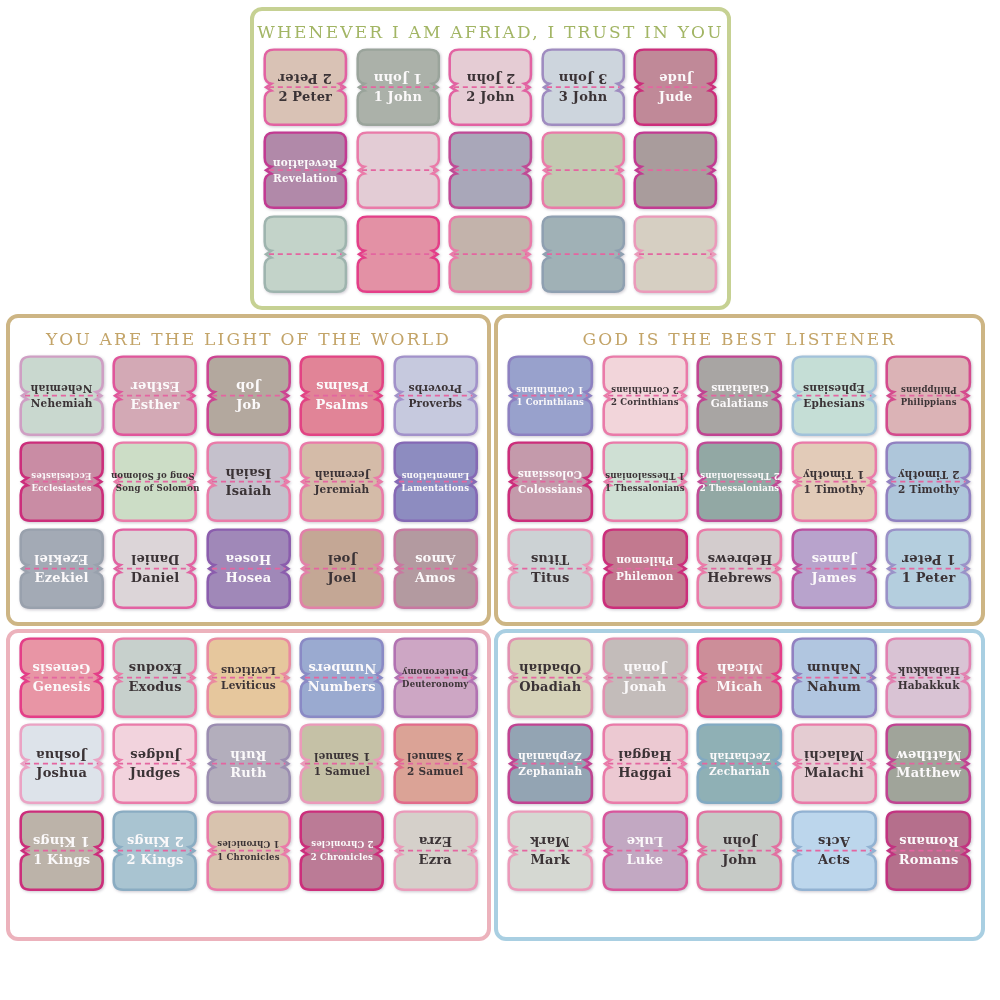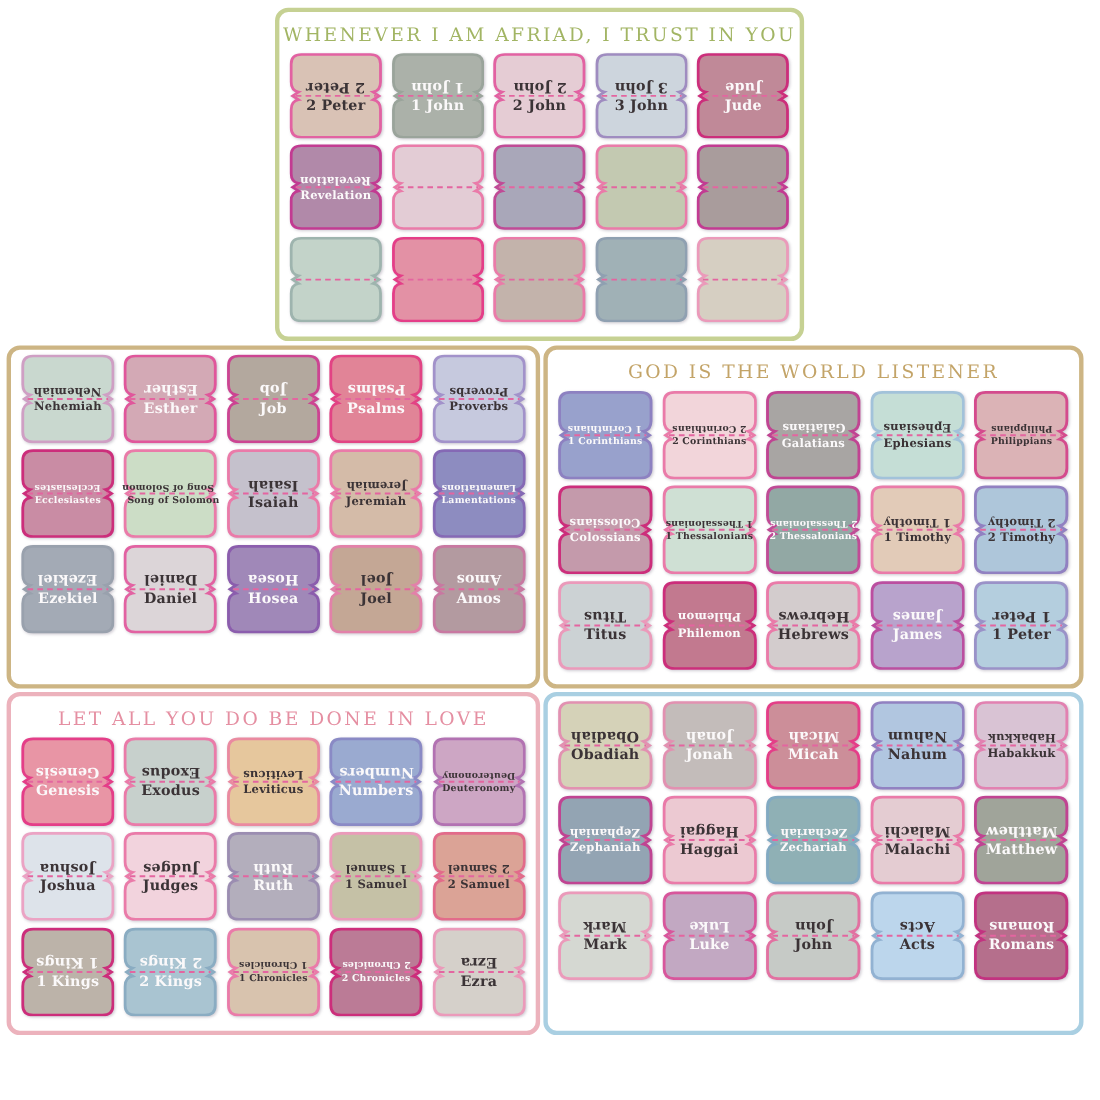--- a/index.html
+++ b/index.html
@@ -136,20 +136,21 @@
         <div class="tab">
           <svg viewBox="0 0 100 100" preserveAspectRatio="none">
             <path d="M13 2 L87 2 Q98 2 98 13 L98 34 Q98 44 90 45.5 L96.5 50 L90 54.5 Q98 56 98 66 L98 87 Q98 98 87 98 L13 98 Q2 98 2 87 L2 66 Q2 56 10 54.5 L3.5 50 L10 45.5 Q2 44 2 34 L2 13 Q2 2 13 2 Z" fill="#d6cfc2" stroke="#eb9aba" stroke-width="3"></path>
             <line x1="7" y1="50" x2="93" y2="50" stroke="#e465a0" stroke-width="2.2" stroke-dasharray="6 4.5"></line>
           </svg>
         </div>
       </div>
   </section>
 
   <section class="panel panel-1" style="border-color: rgb(205, 181, 132);">
+    <div class="panel-title" style="color: rgb(195, 164, 104);">YOU ARE THE LIGHT OF THE WORLD</div>
     <div class="tab-grid">
         <div class="tab">
           <svg viewBox="0 0 100 100" preserveAspectRatio="none">
             <path d="M13 2 L87 2 Q98 2 98 13 L98 34 Q98 44 90 45.5 L96.5 50 L90 54.5 Q98 56 98 66 L98 87 Q98 98 87 98 L13 98 Q2 98 2 87 L2 66 Q2 56 10 54.5 L3.5 50 L10 45.5 Q2 44 2 34 L2 13 Q2 2 13 2 Z" fill="#c9d8cf" stroke="#cf9fc4" stroke-width="3"></path>
             <line x1="7" y1="50" x2="93" y2="50" stroke="#e465a0" stroke-width="2.2" stroke-dasharray="6 4.5"></line>
           </svg>
           <div class="tab-label top sm" style="color: rgb(59, 51, 54);">Nehemiah</div>
           <div class="tab-label bottom sm" style="color: rgb(59, 51, 54);">Nehemiah</div>
         </div>
         <div class="tab">
@@ -261,21 +262,21 @@
             <path d="M13 2 L87 2 Q98 2 98 13 L98 34 Q98 44 90 45.5 L96.5 50 L90 54.5 Q98 56 98 66 L98 87 Q98 98 87 98 L13 98 Q2 98 2 87 L2 66 Q2 56 10 54.5 L3.5 50 L10 45.5 Q2 44 2 34 L2 13 Q2 2 13 2 Z" fill="#b39aa0" stroke="#c878a1" stroke-width="3"></path>
             <line x1="7" y1="50" x2="93" y2="50" stroke="#e465a0" stroke-width="2.2" stroke-dasharray="6 4.5"></line>
           </svg>
           <div class="tab-label top" style="color: rgb(251, 249, 250);">Amos</div>
           <div class="tab-label bottom" style="color: rgb(251, 249, 250);">Amos</div>
         </div>
       </div>
   </section>
 
   <section class="panel panel-2" style="border-color: rgb(205, 181, 132);">
-    <div class="panel-title" style="color: rgb(195, 164, 104);">GOD IS THE WORLD LISTENER</div>
+    <div class="panel-title" style="color: rgb(195, 164, 104);">GOD IS THE BEST LISTENER</div>
     <div class="tab-grid">
         <div class="tab">
           <svg viewBox="0 0 100 100" preserveAspectRatio="none">
             <path d="M13 2 L87 2 Q98 2 98 13 L98 34 Q98 44 90 45.5 L96.5 50 L90 54.5 Q98 56 98 66 L98 87 Q98 98 87 98 L13 98 Q2 98 2 87 L2 66 Q2 56 10 54.5 L3.5 50 L10 45.5 Q2 44 2 34 L2 13 Q2 2 13 2 Z" fill="#98a1cc" stroke="#8d81c1" stroke-width="3"></path>
             <line x1="7" y1="50" x2="93" y2="50" stroke="#e465a0" stroke-width="2.2" stroke-dasharray="6 4.5"></line>
           </svg>
           <div class="tab-label top xs" style="color: rgb(251, 249, 250);">1 Corinthians</div>
           <div class="tab-label bottom xs" style="color: rgb(251, 249, 250);">1 Corinthians</div>
         </div>
         <div class="tab">
@@ -387,21 +388,20 @@
             <path d="M13 2 L87 2 Q98 2 98 13 L98 34 Q98 44 90 45.5 L96.5 50 L90 54.5 Q98 56 98 66 L98 87 Q98 98 87 98 L13 98 Q2 98 2 87 L2 66 Q2 56 10 54.5 L3.5 50 L10 45.5 Q2 44 2 34 L2 13 Q2 2 13 2 Z" fill="#b4cede" stroke="#9a92c8" stroke-width="3"></path>
             <line x1="7" y1="50" x2="93" y2="50" stroke="#e465a0" stroke-width="2.2" stroke-dasharray="6 4.5"></line>
           </svg>
           <div class="tab-label top" style="color: rgb(59, 51, 54);">1 Peter</div>
           <div class="tab-label bottom" style="color: rgb(59, 51, 54);">1 Peter</div>
         </div>
       </div>
   </section>
 
   <section class="panel panel-3" style="border-color: rgb(236, 178, 188);">
-    <div class="panel-title" style="color: rgb(229, 143, 162);">LET ALL YOU DO BE DONE IN LOVE</div>
     <div class="tab-grid">
         <div class="tab">
           <svg viewBox="0 0 100 100" preserveAspectRatio="none">
             <path d="M13 2 L87 2 Q98 2 98 13 L98 34 Q98 44 90 45.5 L96.5 50 L90 54.5 Q98 56 98 66 L98 87 Q98 98 87 98 L13 98 Q2 98 2 87 L2 66 Q2 56 10 54.5 L3.5 50 L10 45.5 Q2 44 2 34 L2 13 Q2 2 13 2 Z" fill="#e895a5" stroke="#e43e88" stroke-width="3"></path>
             <line x1="7" y1="50" x2="93" y2="50" stroke="#e465a0" stroke-width="2.2" stroke-dasharray="6 4.5"></line>
           </svg>
           <div class="tab-label top" style="color: rgb(251, 249, 250);">Genesis</div>
           <div class="tab-label bottom" style="color: rgb(251, 249, 250);">Genesis</div>
         </div>
         <div class="tab">

